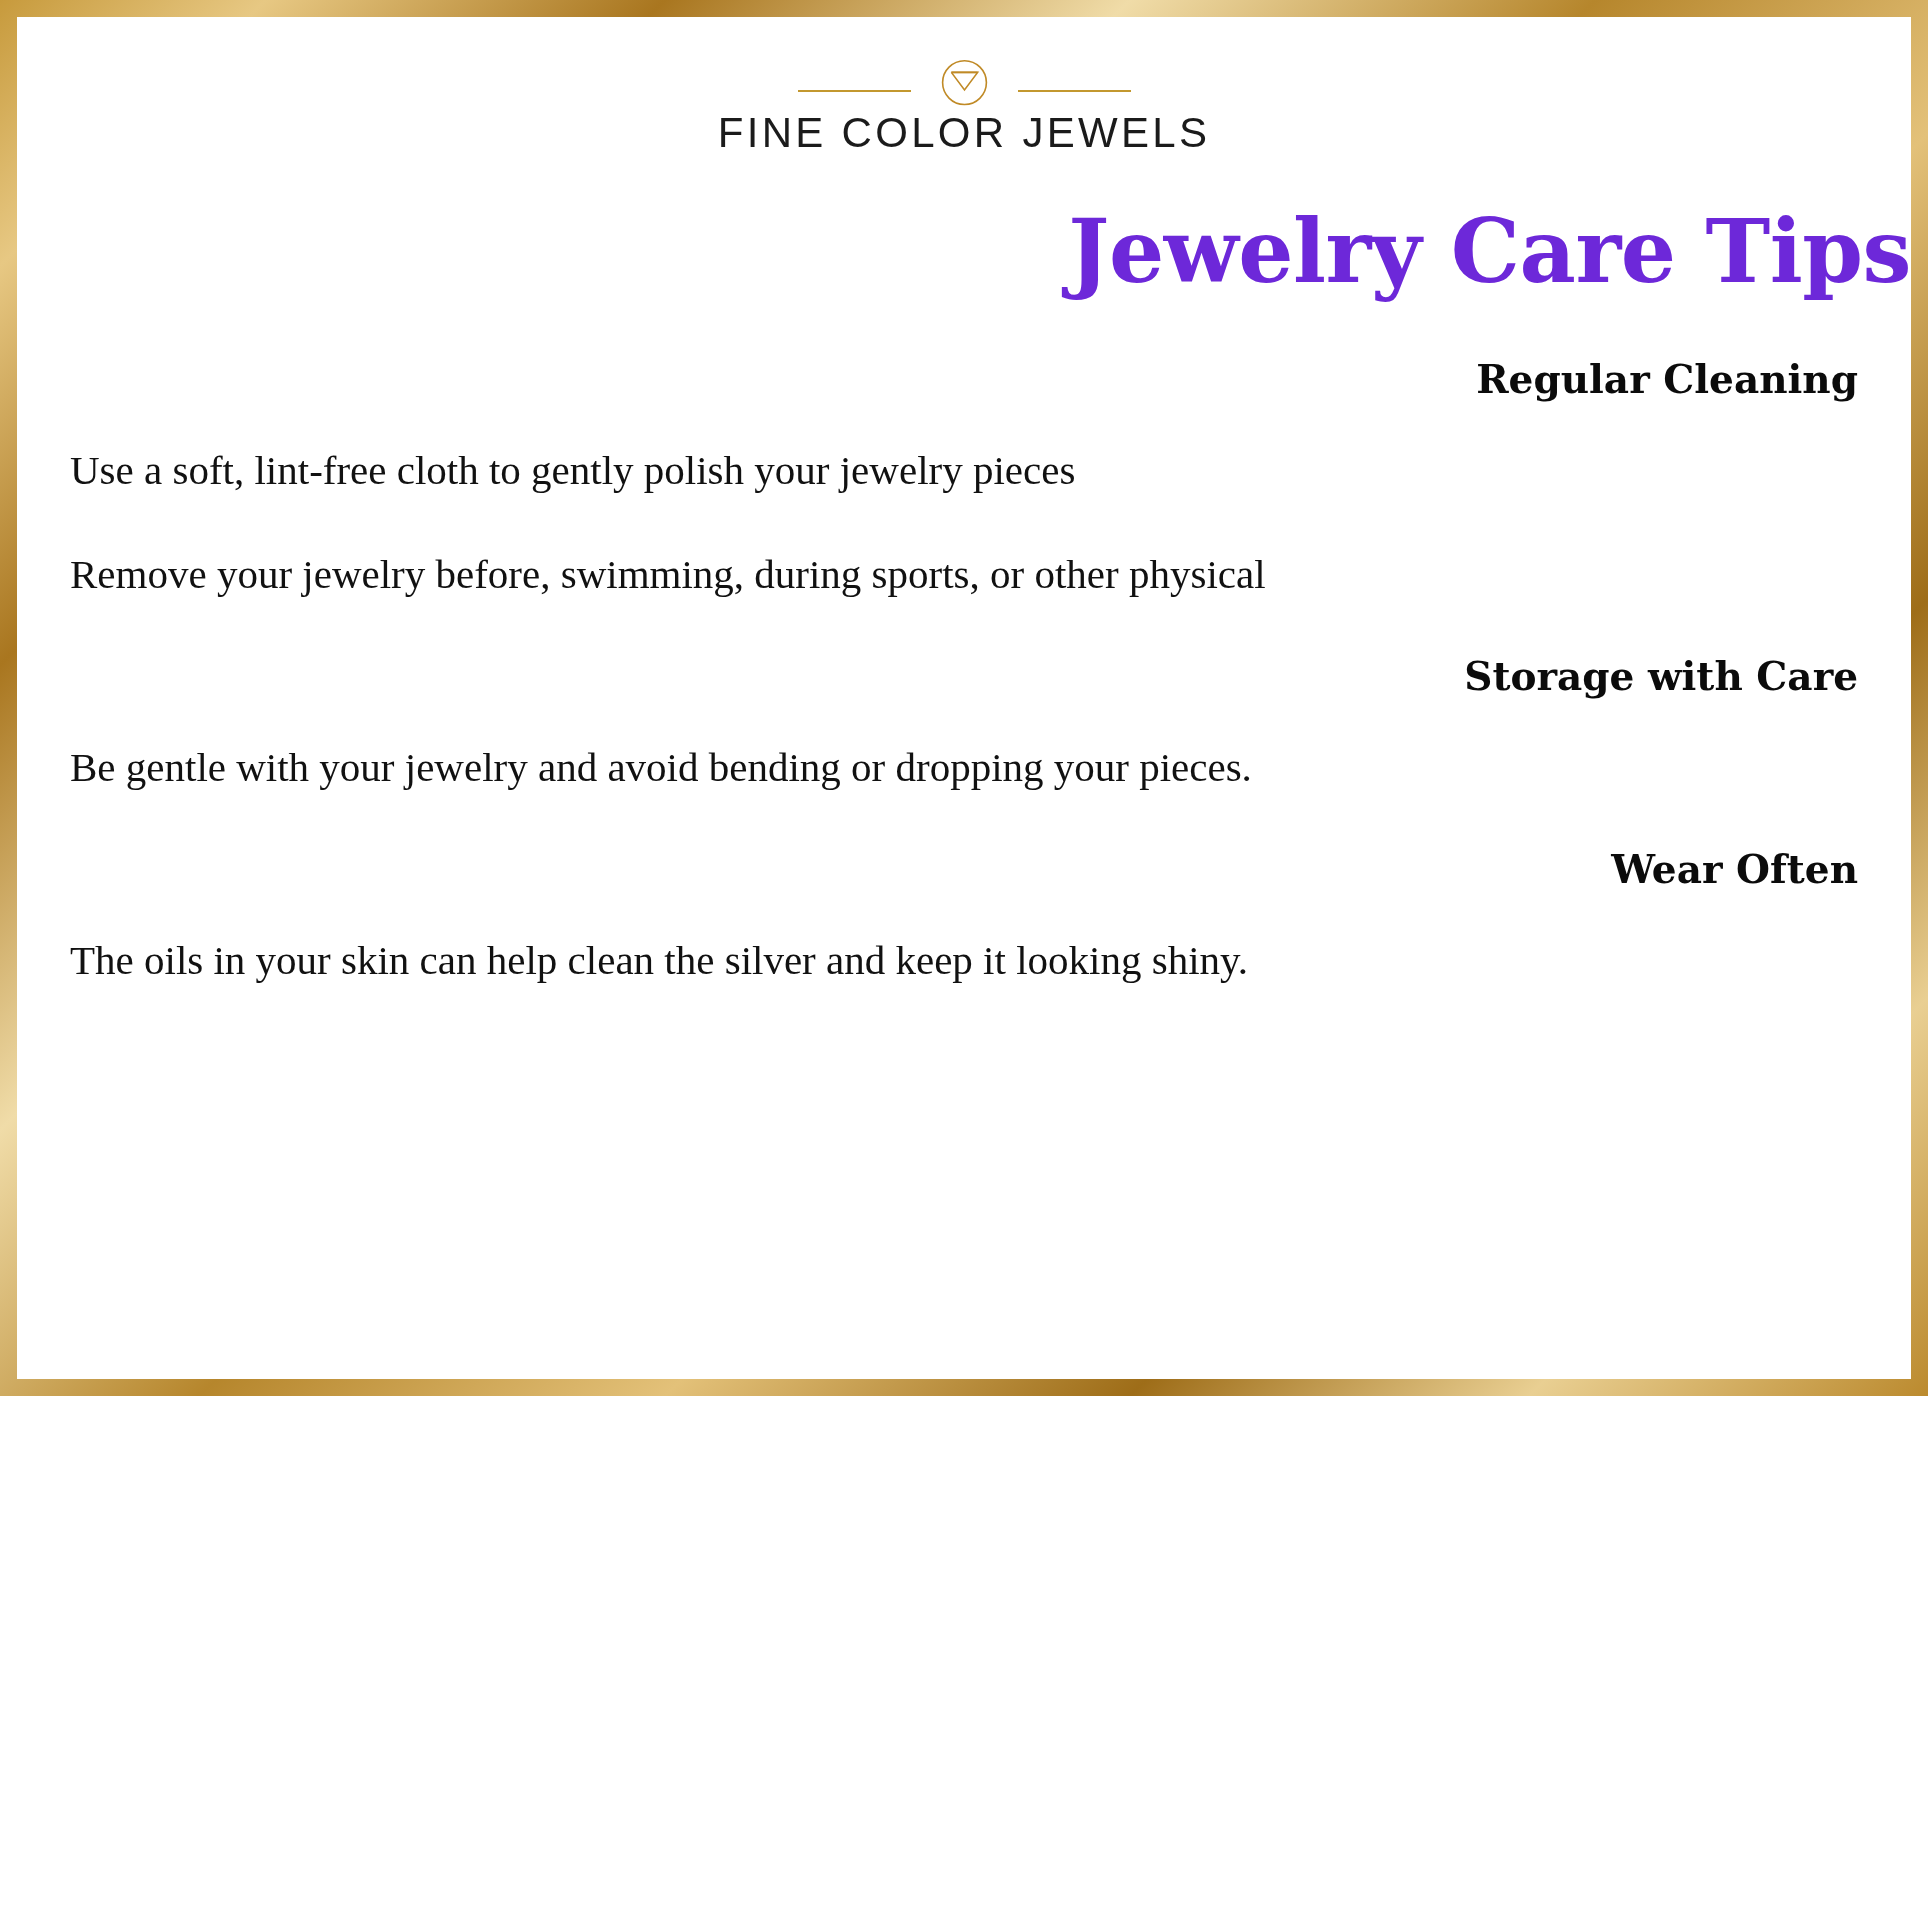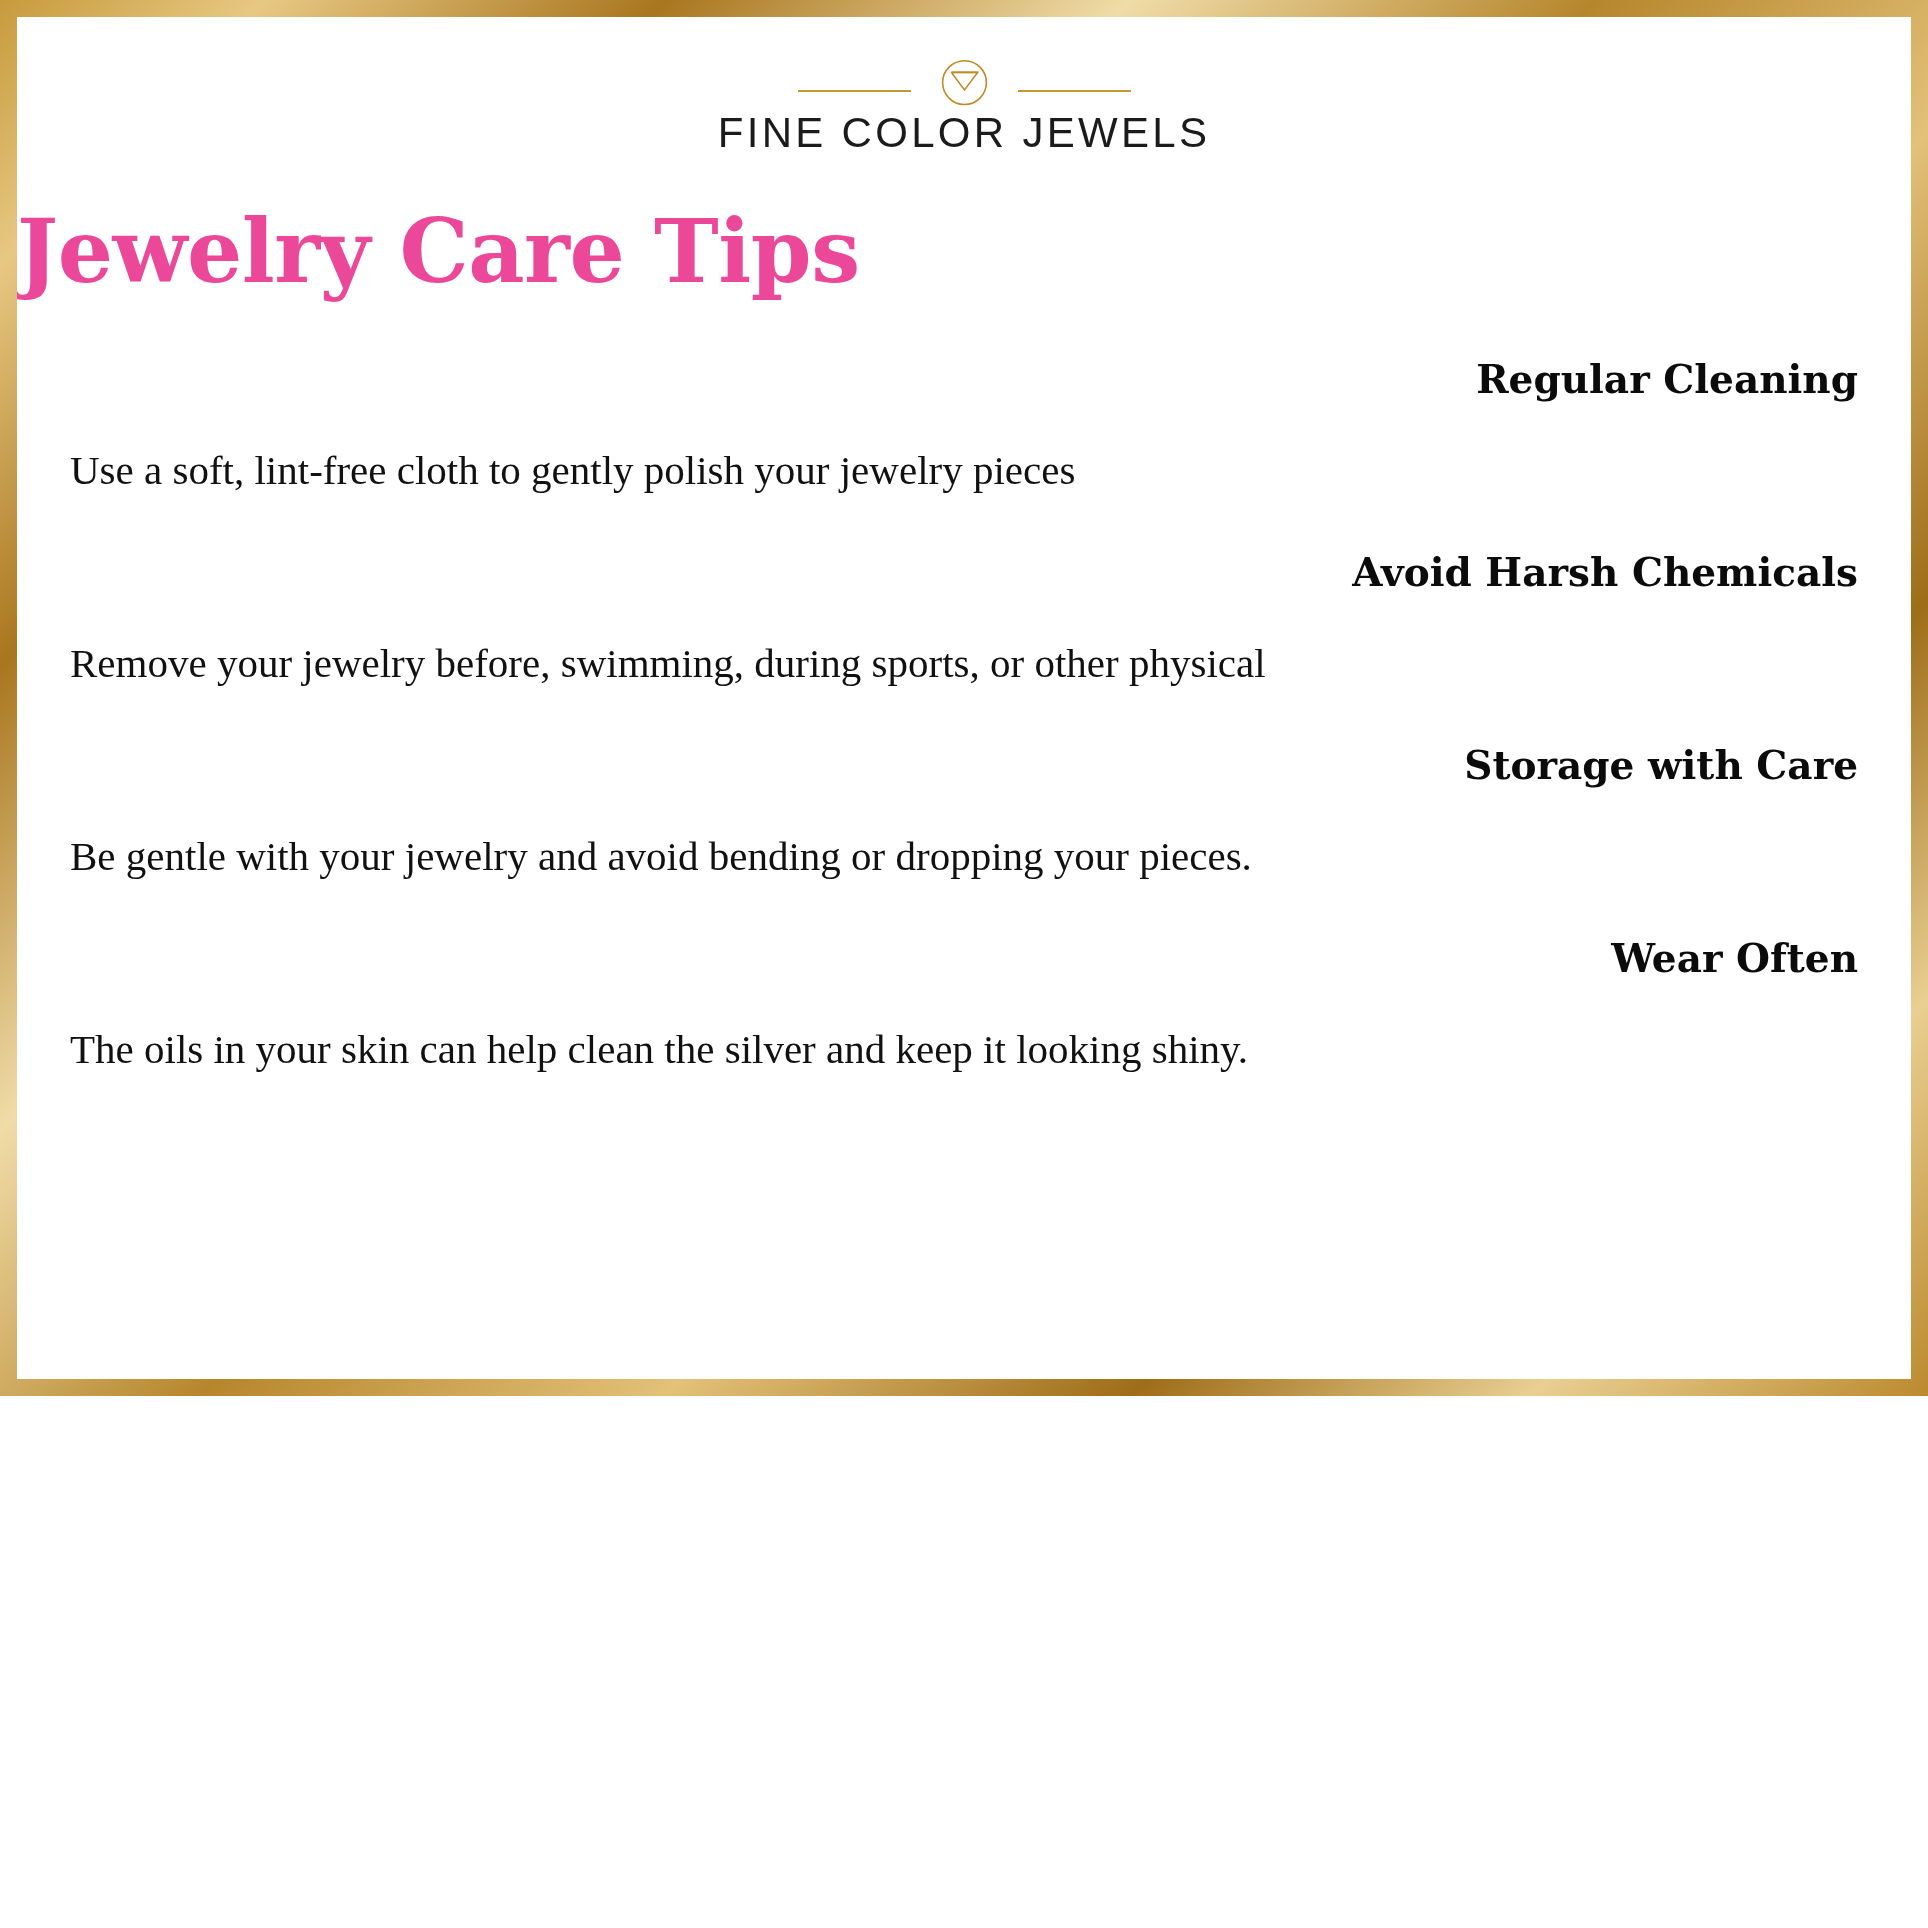--- a/index.html
+++ b/index.html
@@ -78,28 +78,28 @@
     font-family: "Liberation Sans", sans-serif;
     font-size: 42px;
     letter-spacing: 3.3px;
     color: #1b1b1b;
     margin-top: 17px;
     font-weight: 400;
   }
 
   
   .doc-title {
-    text-align: left;
+    text-align: right;
     font-family: "DejaVu Serif", serif;
     font-weight: bold;
     font-size: 87px;
     line-height: 1.05;
     margin-top: 49px;
     letter-spacing: -0.5px;
-    color: #ec4899;
+    color: #6d28d9;
   }
 
   
   .content {
     margin-top: 45px;
     padding: 0 53px;
   }
   .section {
     margin-bottom: 0;
   }
@@ -148,21 +148,20 @@
     <h1 class="doc-title">Jewelry Care Tips</h1>
 
     <div class="content">
 
       <div class="section">
         <div class="section-heading">Regular Cleaning</div>
         <p class="section-line">Use a soft, lint-free cloth to gently polish your jewelry pieces</p>
       </div>
 
       <div class="section">
-        <div class="section-heading">Avoid Harsh Chemicals</div>
         <p class="section-line">Remove your jewelry before, swimming, during sports, or other physical</p>
       </div>
 
 
       <div class="section">
         <div class="section-heading">Storage with Care</div>
         <p class="section-line">Be gentle with your jewelry and avoid bending or dropping your pieces.</p>
       </div>
 
       <div class="section">

